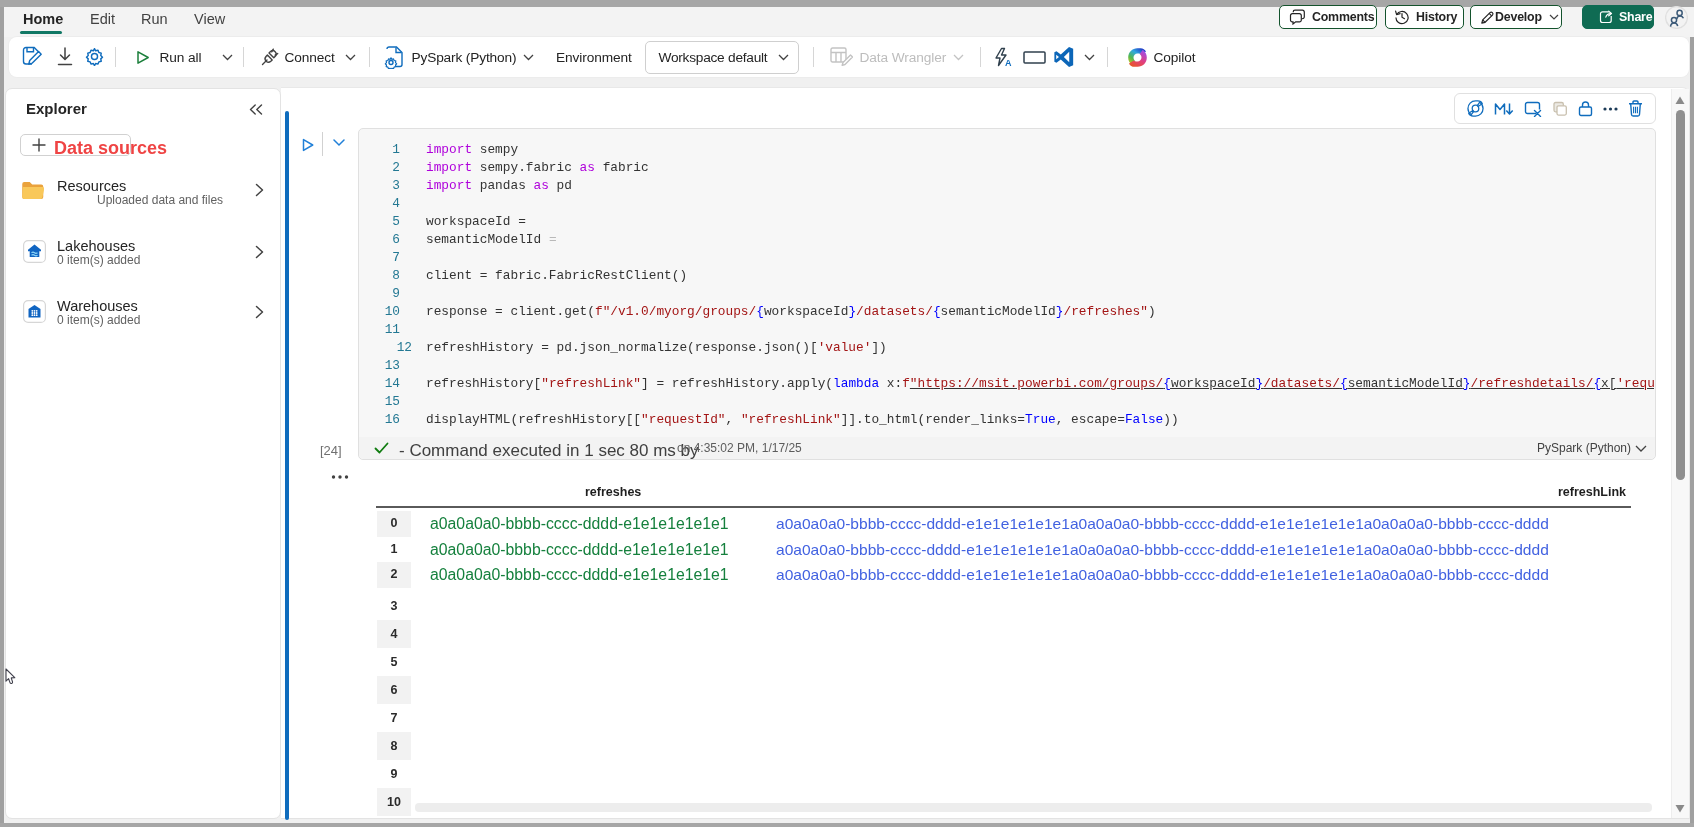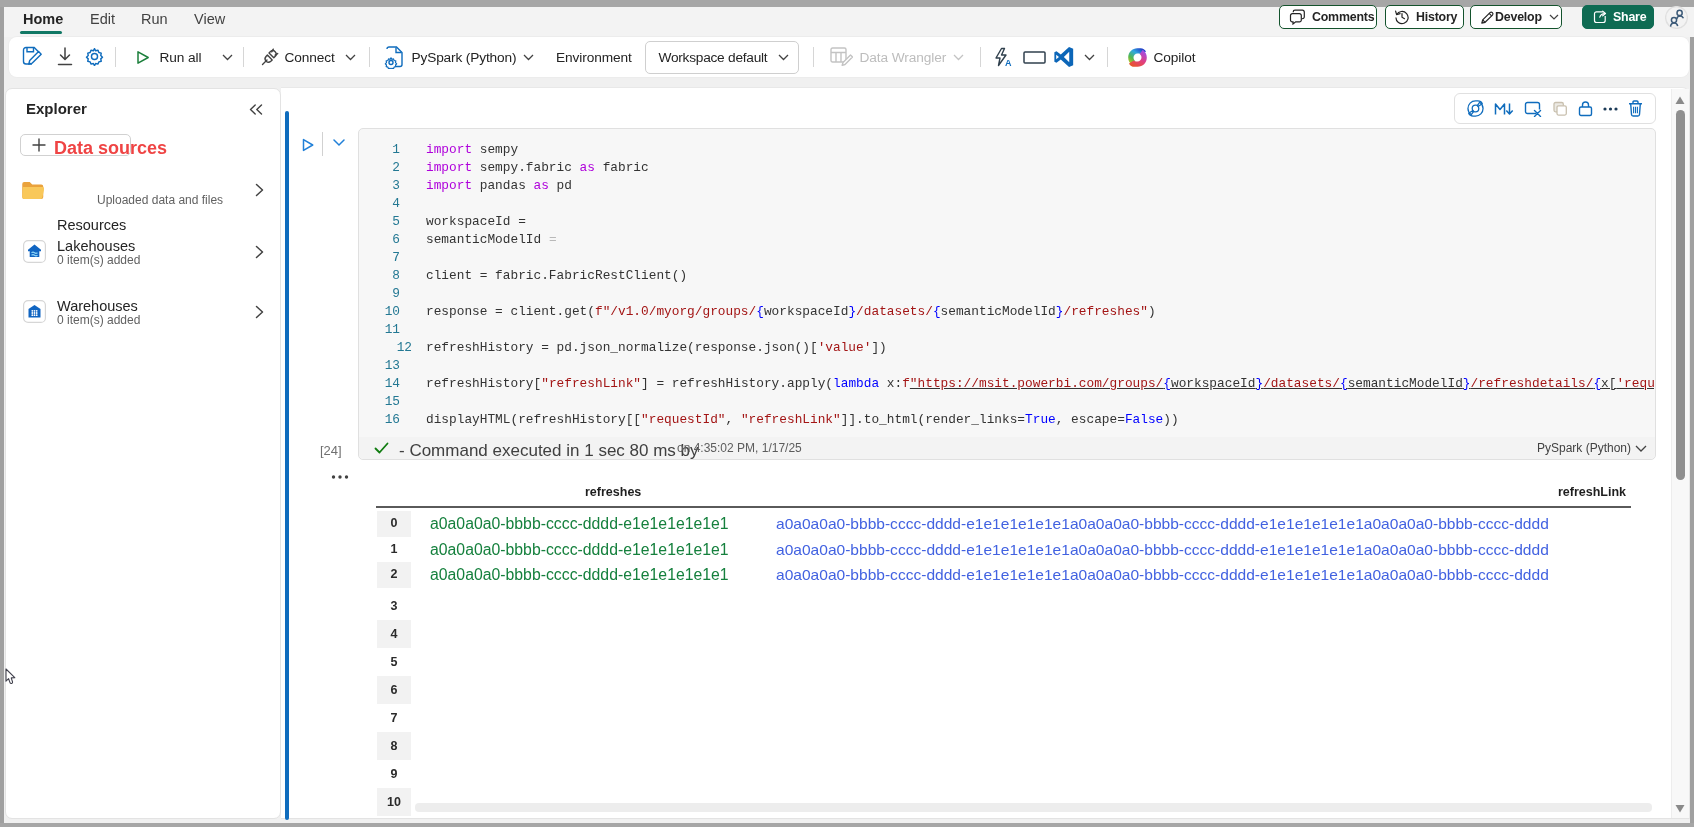--- a/index.html
+++ b/index.html
@@ -78,21 +78,21 @@
   <svg width="15" height="15" viewBox="0 0 15 15" fill="none" stroke="#242424" stroke-width="1.2">
     <path d="M1.8 13.2 l0.9-3.3 L10 2.6 a1.75 1.75 0 0 1 2.47 2.47 L5.1 12.3 1.8 13.2z" stroke-linejoin="round"></path>
     <path d="M9.2 3.4 l2.4 2.4"></path>
     <path d="M2.7 9.9 l2.4 2.4"></path>
   </svg>
   <span style="margin-left:0;">Develop</span>
   <svg width="10" height="6" viewBox="0 0 10 6" fill="none" stroke="#424242" stroke-width="1.2" style="margin-left:7px;">
       <path d="M1 1 l4 4 4-4"></path>
     </svg>
 </div>
-<div class="btn" style="left:1582px; width:72px; padding-left:10px; background:#0f6b53; border-color:#0f6b53; color:#fff;">
+<div class="btn" style="left:1582px; width:72px; padding-left:16px; background:#0f6b53; border-color:#0f6b53; color:#fff;">
   <svg width="14" height="14" viewBox="0 0 14 14" fill="none" stroke="#fff" stroke-width="1.2">
     <path d="M9.8 1.8 H3.5 A2 2 0 0 0 1.5 3.8 v6.7 a2 2 0 0 0 2 2 h6.7 a2 2 0 0 0 2-2 V6"></path>
     <path d="M6.8 7.2 C7.5 4.9 9.2 3.6 11.8 3.6" stroke-linecap="round"></path>
     <path d="M9.7 1.2 l2.8 2.3 -2.8 2.3" stroke-linejoin="round" stroke-linecap="round" fill="none"></path>
   </svg>
   <span style="margin-left:6px;">Share</span>
 </div>
 <svg class="abs" style="left:1664.5px; top:6px;" width="23" height="23" viewBox="0 0 23 23" fill="none">
   <circle cx="11.5" cy="11.5" r="10.9" stroke="#e0e0e0" stroke-width="1.3"></circle>
   <g stroke="#3c5a78" stroke-width="1.5">
@@ -216,21 +216,21 @@
   <div class="abs" style="left:14px; top:45px; width:111px; height:22px; border:1px solid #d1d1d1; border-radius:5px; background:#fff;"></div>
   <svg class="abs" style="left:26px; top:49px;" width="14" height="14" viewBox="0 0 14 14" stroke="#424242" stroke-width="1.4" stroke-linecap="round">
       <path d="M7 1 v12 M1 7 h12"></path>
     </svg>
   <div class="abs" style="left:48px; top:49px; font-size:18px; color:#ef4444;font-weight:bold;">Data sources</div>
 
   <svg class="abs" style="left:14.5px; top:92px;" width="23.5" height="19" viewBox="0 0 23 19">
     <path fill="#eaa23c" d="M1 3 a2 2 0 0 1 2-2 h5.5 l2.5 2.5 h9 a2 2 0 0 1 2 2 V16 a2 2 0 0 1 -2 2 H3 a2 2 0 0 1 -2-2 z"></path>
     <path fill="#f9c85a" d="M1.6 6 h19.8 a1.6 1.6 0 0 1 1.55 2 l-1.9 8.5 a2 2 0 0 1 -1.95 1.5 H3 a2 2 0 0 1 -2-1.9 z"></path>
   </svg>
-  <div class="abs" style="left:51px; top:88.5px; font-size:14.5px; color:#242424;margin-top:39px;">Resources</div>
+  <div class="abs" style="left:51px; top:88.5px; font-size:14.5px; color:#242424;">Resources</div>
   <div class="abs" style="left:51px; top:104px; font-size:12px; color:#616161;margin-left:40px;">Uploaded data and files</div>
   <svg class="abs" style="left:249px; top:94px;" width="9" height="14" viewBox="0 0 9 14" fill="none" stroke="#424242" stroke-width="1.5" stroke-linecap="round" stroke-linejoin="round">
       <path d="M1.5 1.5 L7.5 7 1.5 12.5"></path>
     </svg>
 
   <svg class="abs" style="left:17px; top:150.5px;" width="23" height="23" viewBox="0 0 23 23">
     <rect x="0.6" y="0.6" width="21.8" height="21.8" rx="4.5" fill="#fff" stroke="#d6d6d6" stroke-width="1.2"></rect>
     <path fill="#1065c2" d="M11.5 4.5 L5 9.8 v1.5 h1.7 V17 h9.6 v-5.7 H18 V9.8 z"></path>
     <path d="M8.5 12.7 q1.5-1.2 3 0 t3 0 M8.5 15.2 q1.5-1.2 3 0 t3 0" stroke="#8ed7f8" stroke-width="1.2" fill="none"></path>
   </svg>

